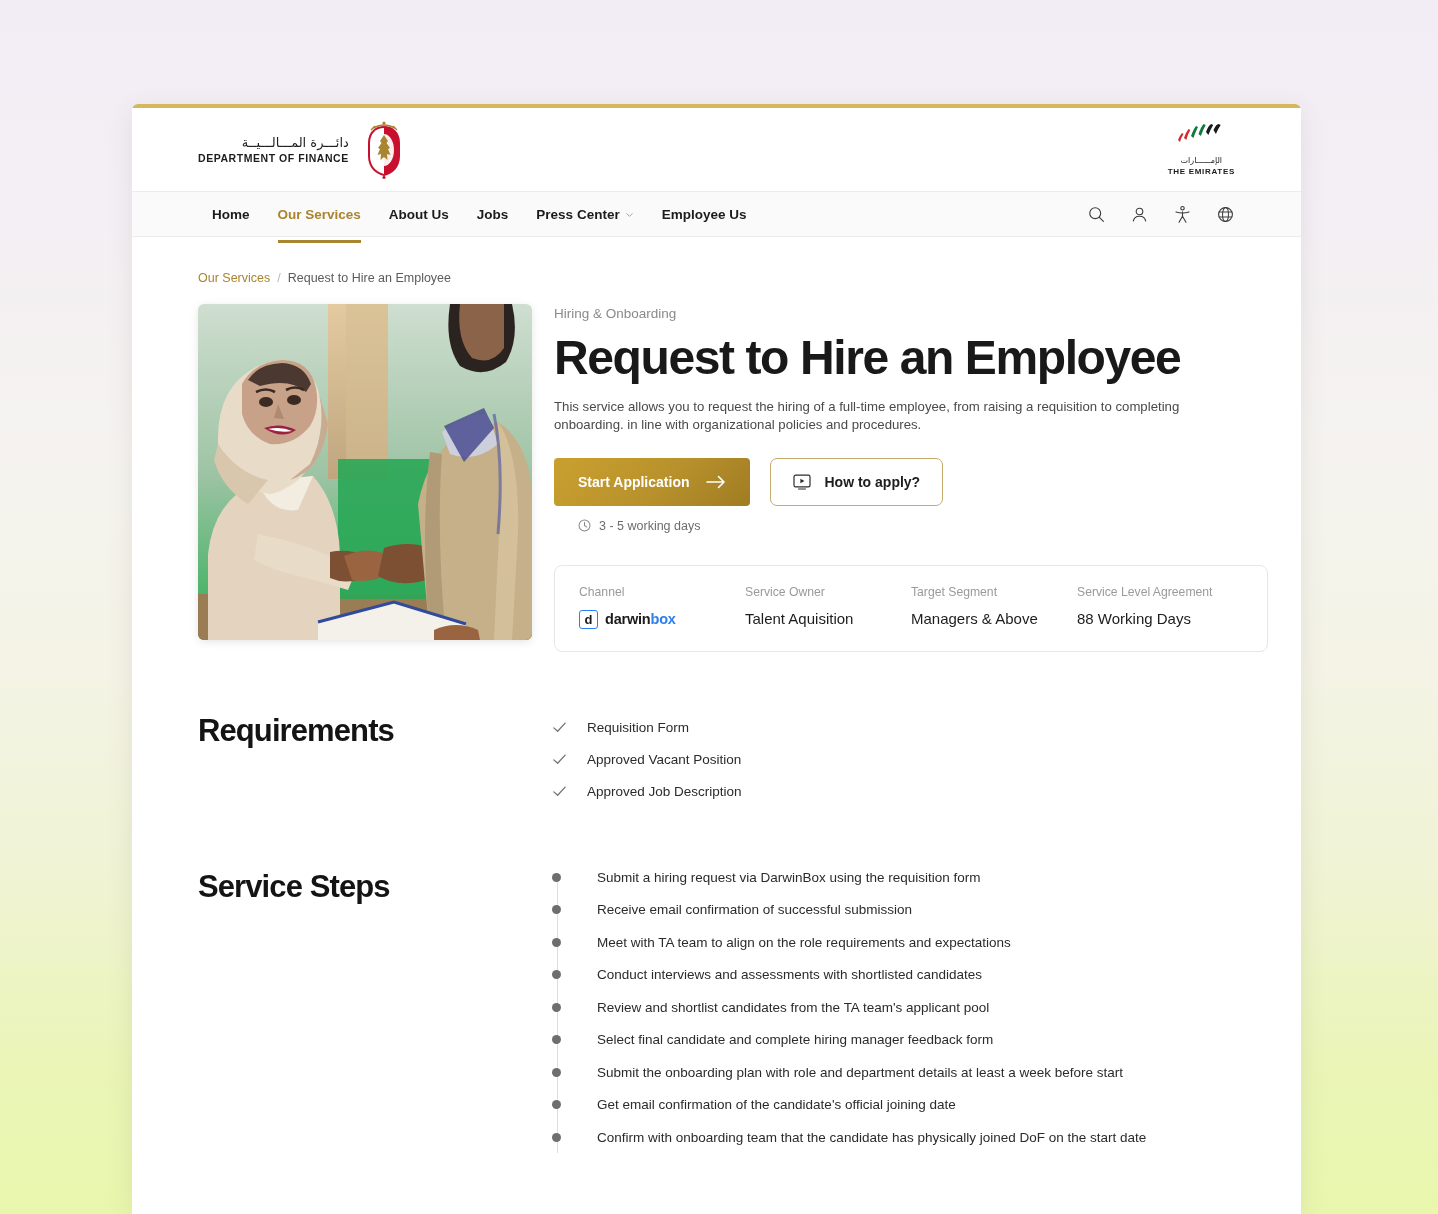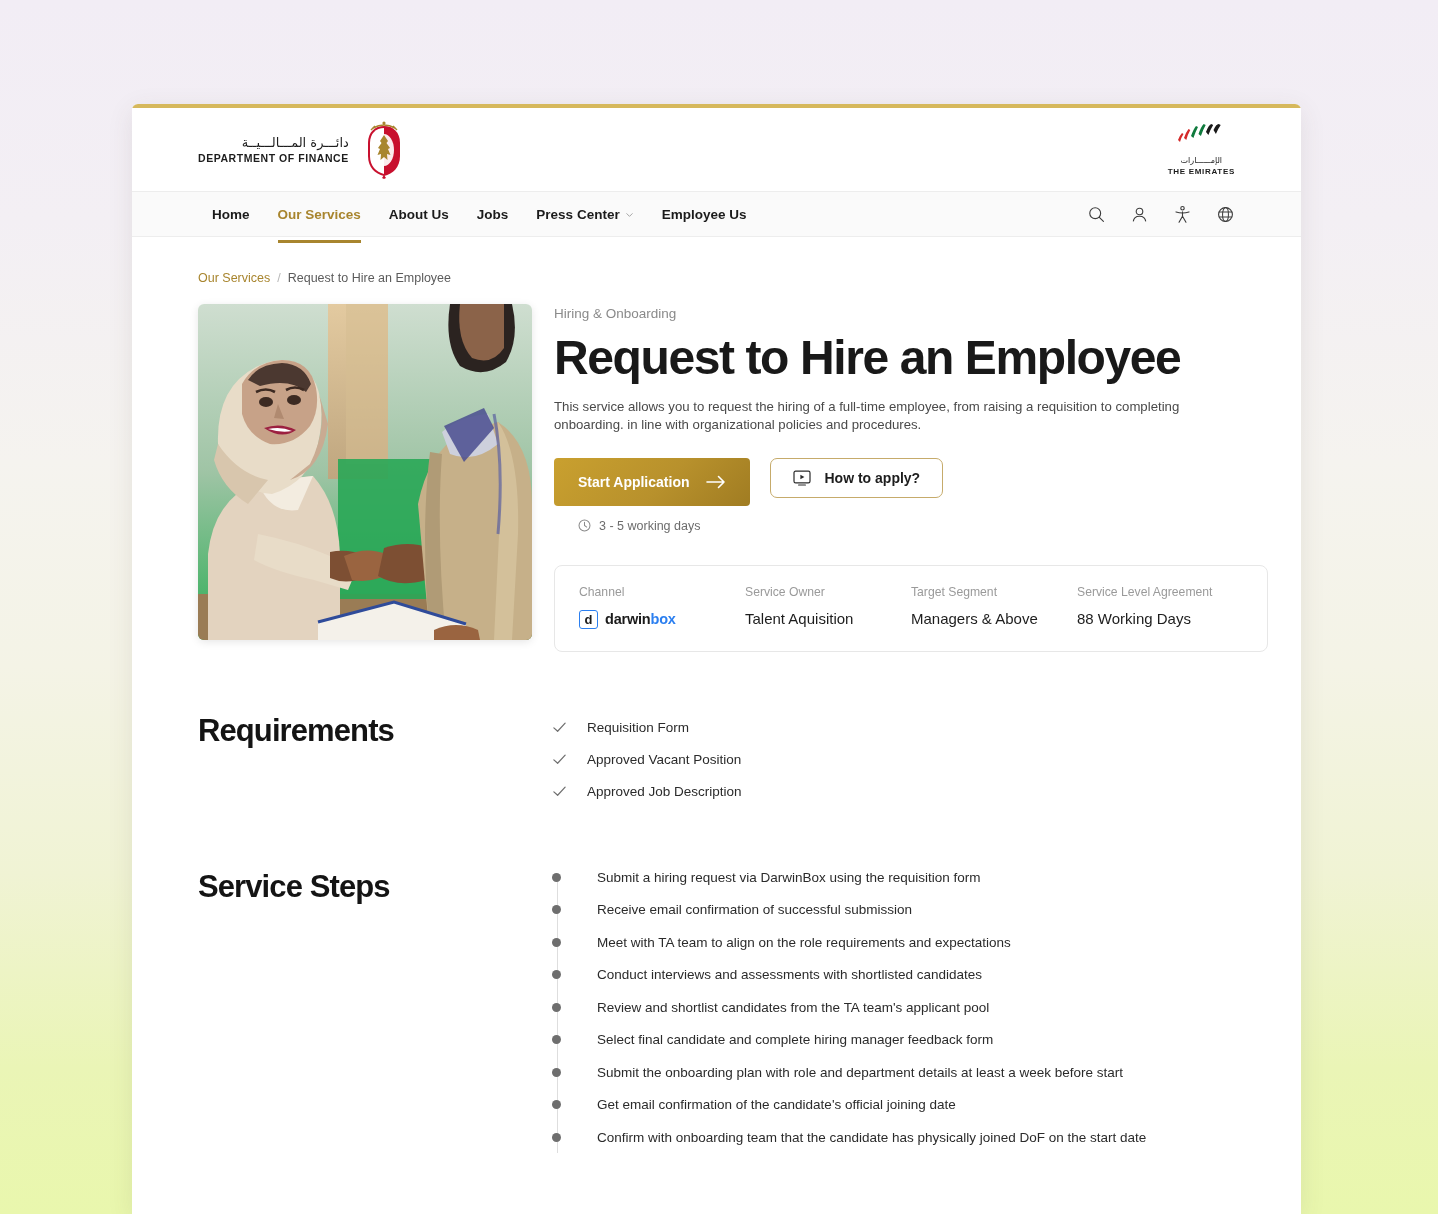--- a/index.html
+++ b/index.html
@@ -136,21 +136,21 @@
   .btn-primary {
     height: 48px; padding: 0 24px;
     border: none; border-radius: 4px; cursor: pointer;
     background: linear-gradient(135deg, #c9a02f 0%, #b8912c 55%, #a07c22 100%);
     color: #fff; font-size: 14px; font-weight: 700;
     display: flex; align-items: center; gap: 16px;
     font-family: "Liberation Sans", sans-serif;
     min-width: 158px;
   }
   .btn-secondary {
-    height: 40px; padding: 0 22px;
+    height: 48px; padding: 0 22px;
     border: 1px solid #c6ab6b; border-radius: 7px; cursor: pointer;
     background: #fff; color: #1d1d1d; font-size: 14px; font-weight: 700;
     display: flex; align-items: center; gap: 14px;
     font-family: "Liberation Sans", sans-serif;
   }
   .duration {
     display: flex; align-items: center; gap: 8px;
     margin-top: 13px; font-size: 12.5px; color: #6c6c6c;
     padding-left: 24px;
   }

